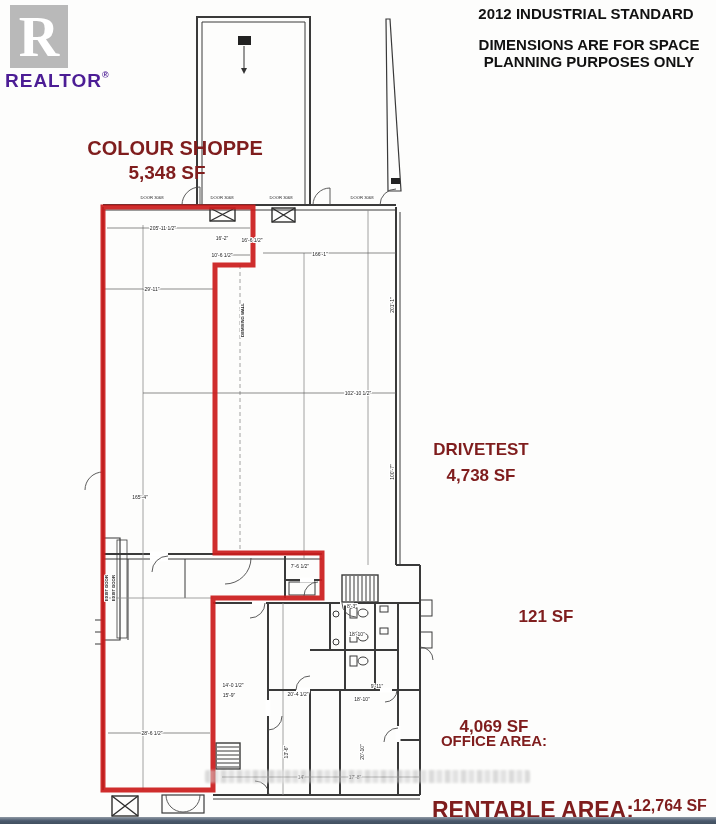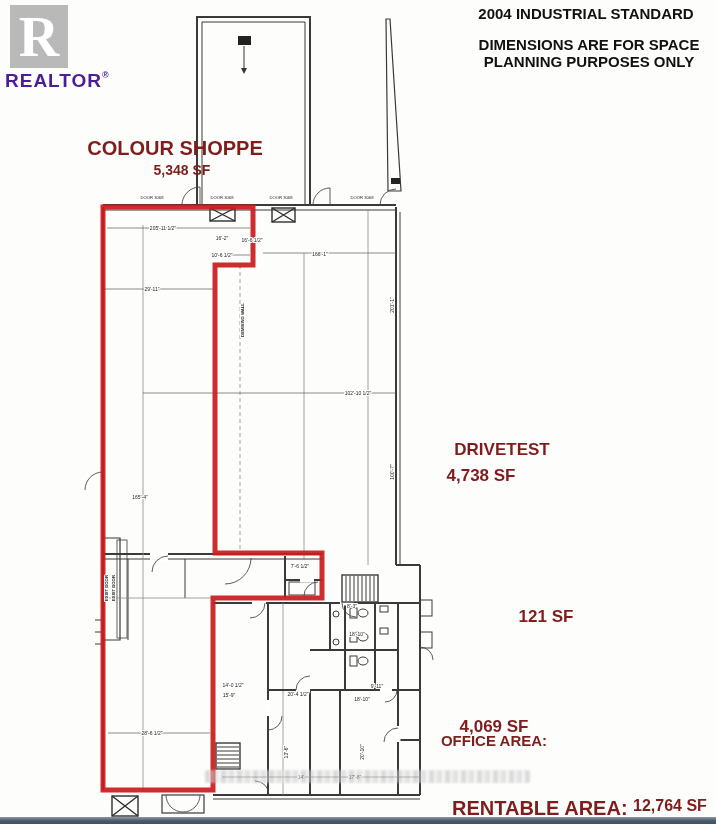--- a/index.html
+++ b/index.html
@@ -194,34 +194,34 @@
         <text x="108" y="588" font-size="4.2" text-anchor="middle" fill="#1d1d1d" font-weight="bold" style="paint-order:stroke;stroke:#ffffff;stroke-width:2px;font-family:&quot;Liberation Sans&quot;,sans-serif;" transform="rotate(-90,108,588)">EXIST DOOR</text>
         <text x="115" y="588" font-size="4.2" text-anchor="middle" fill="#1d1d1d" font-weight="bold" style="paint-order:stroke;stroke:#ffffff;stroke-width:2px;font-family:&quot;Liberation Sans&quot;,sans-serif;" transform="rotate(-90,115,588)">EXIST DOOR</text>
       </g>
   </svg>
 
   <div id="logo-box">
     <span id="logo-r">R</span>
   </div>
   <div id="logo-word"><span>REALTOR</span><span id="logo-reg">®</span></div>
 
-  <div class="hdr ctr" style="left:586px;top:5px">2004 INDUSTRIAL STANDARD</div>
+  <div class="hdr ctr" style="left:586px;top:5px">2012 INDUSTRIAL STANDARD</div>
   <div class="hdr ctr" style="left:589px;top:53px">PLANNING PURPOSES ONLY</div>
   <div class="hdr ctr" style="left:589px;top:36px">DIMENSIONS ARE FOR SPACE</div>
 
   <div class="lbl ctr" style="left:175px;top:137px;font-size:20px">COLOUR SHOPPE</div>
-  <div class="lbl ctr" style="left:182px;top:162px;font-size:14px">5,348 SF</div>
-
-  <div class="lbl ctr" style="left:502px;top:440px;font-size:17px">DRIVETEST</div>
+  <div class="lbl ctr" style="left:167px;top:162px;font-size:19px">5,348 SF</div>
+
+  <div class="lbl ctr" style="left:481px;top:440px;font-size:17px">DRIVETEST</div>
   <div class="lbl ctr" style="left:481px;top:466px;font-size:17px">4,738 SF</div>
 
   <div class="lbl ctr" style="left:546px;top:607px;font-size:17px">121 SF</div>
 
   <div class="lbl ctr" style="left:494px;top:732px;font-size:15px">OFFICE AREA:</div>
   <div class="lbl ctr" style="left:494px;top:717px;font-size:17px">4,069 SF</div>
 
-  <div class="lbl" style="left:452px;top:797px;font-size:20px">RENTABLE AREA:</div>
+  <div class="lbl" style="left:432px;top:797px;font-size:23px">RENTABLE AREA:</div>
   <div class="lbl" style="left:633px;top:797px;font-size:16px">12,764 SF</div>
 
   <div id="watermark"></div>
 
   <div id="footer-bar"></div>
 </div>
 
 </body></html>

